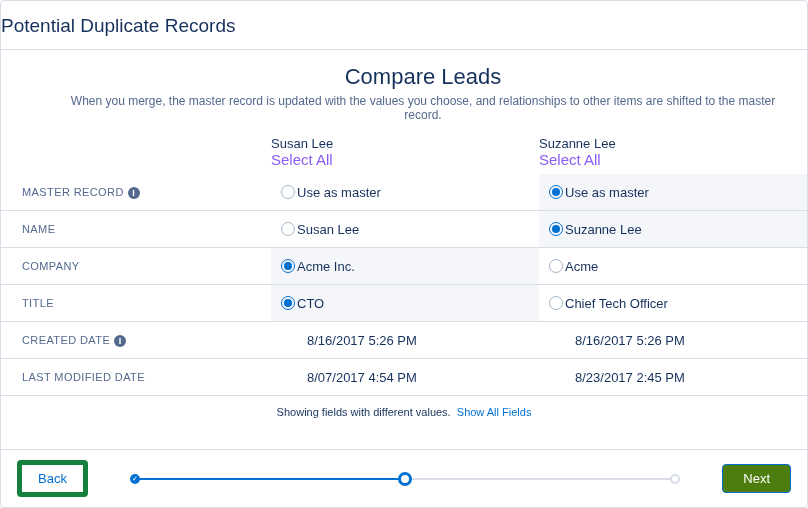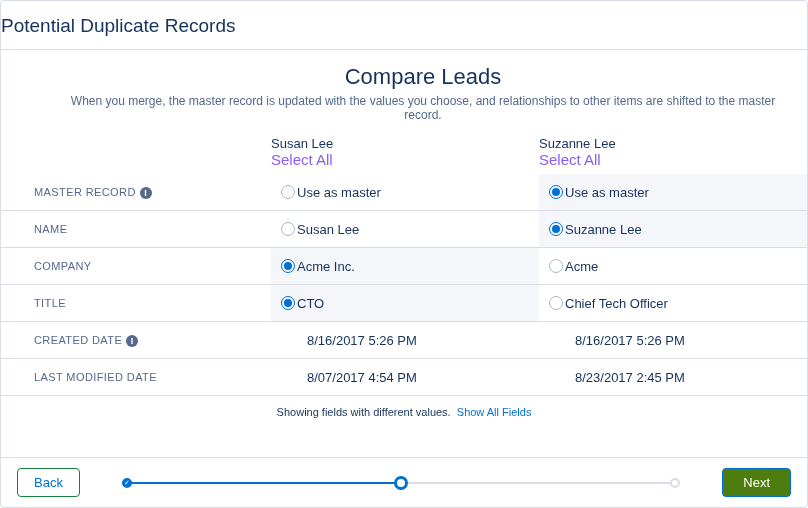--- a/index.html
+++ b/index.html
@@ -47,21 +47,21 @@
     border-bottom: 1px solid #d8dde6;
     padding: 0;
     vertical-align: middle;
   }
   .col-label {
     width: 270px;
     color: #54698d;
     font-size: 11px;
     letter-spacing: 0.4px;
     text-transform: uppercase;
-    padding-left: 33px;
+    padding-left: 21px;
     height: 36px;
     font-weight: 400;
   }
   .head-row td { border-bottom: none; padding-bottom: 6px; }
   .rec-name { color: #16325c; font-size: 13px; padding-top: 4px;}
   .select-all { color: #8b5cf6; font-size: 15px; cursor: pointer; }
   .cell {
     height: 36px;
     display: flex;
     align-items: center;
@@ -101,21 +101,21 @@
     align-items: center;
     gap: 12px;
   }
   .btn {
     font-size: 13px;
     padding: 6px 16px;
     border-radius: 4px;
     cursor: pointer;
   }
   .btn-neutral {
-    background: #fff; border: 1px solid #15803d; color: #0070d2;
+    background: #fff; border: 5px solid #15803d; color: #0070d2;
   }
   .btn-brand {
     background: #4d7c0f; border: 1px solid #0070d2; color: #fff;
     margin-left: auto;
     padding: 6px 20px;
   }
   .progress {
     flex: 1;
     display: flex; align-items: center; position: relative;
     height: 14px;

